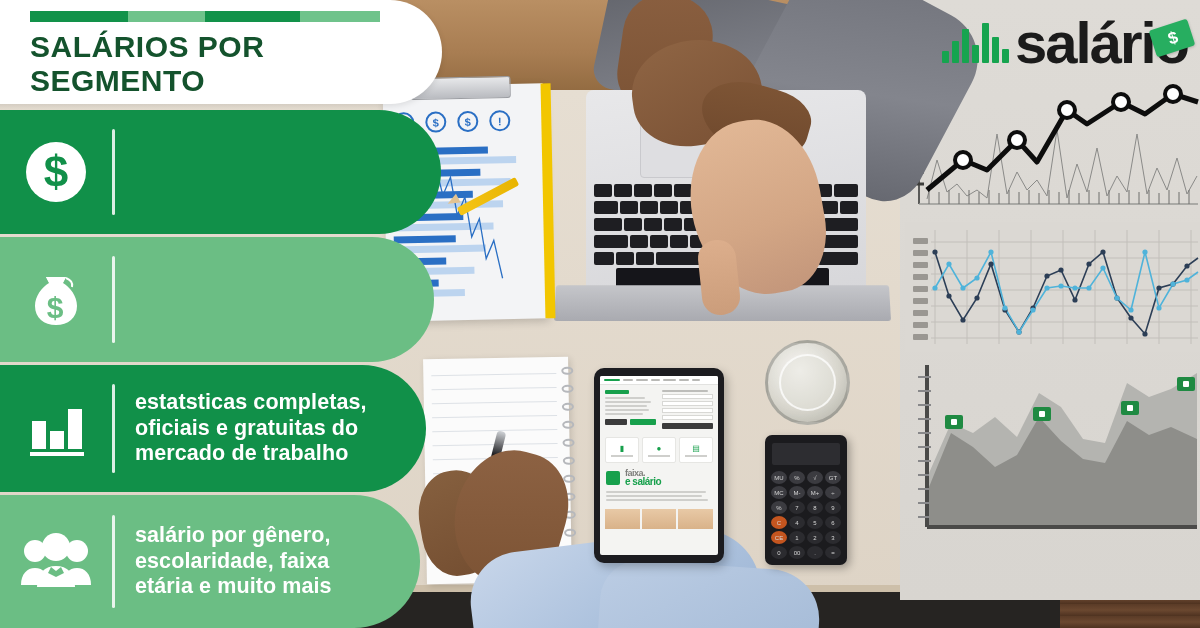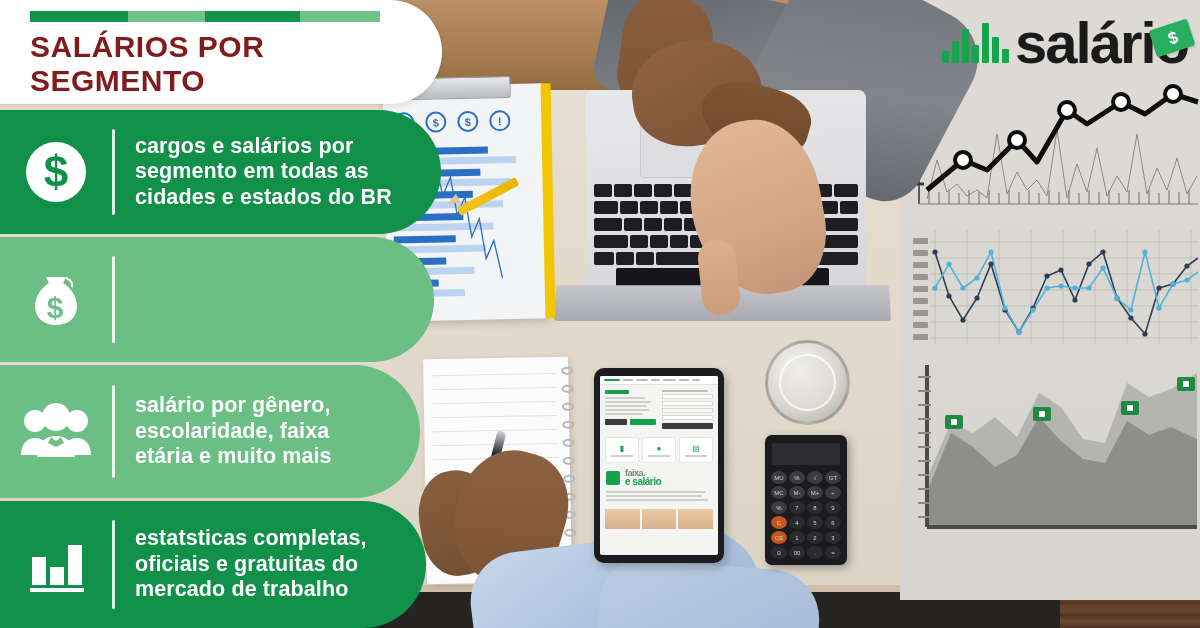--- a/index.html
+++ b/index.html
@@ -163,21 +163,21 @@
     position:absolute; left:-40px; top:0; width:482px; height:104px;
     background:#ffffff; border-radius:0 80px 80px 0;
     display:flex; flex-direction:column; justify-content:flex-start;
     box-shadow:0 2px 6px rgba(0,0,0,.10); z-index:10;
   }
   .hdr-stripe { position:absolute; left:70px; top:11px; width:350px; height:11px;
                 display:flex; }
   .hdr-stripe span { height:100%; }
   .hdr-title {
     position:absolute; left:70px; top:30px;
-    font-size:30px; font-weight:700; letter-spacing:.5px; color:#7f1d1d;
+    font-size:30px; font-weight:700; letter-spacing:.5px; color:#14532d;
     font-family:"Liberation Sans", sans-serif;
   }
 
   .cards { position:absolute; left:0; top:110px; z-index:10; }
   .card {
     position:relative; display:flex; align-items:center;
     margin-bottom:3px; color:#fff;
   }
   .card.dark  { background:#119049; }
   .card.light { background:#6bbe84; }
@@ -631,37 +631,51 @@
 
   <div class="card dark" style="width:441px;height:124px;border-radius:0 62px 62px 0;">
     <div class="card-inner">
       <div class="card-icon">
         <svg width="64" height="64" viewBox="0 0 64 64">
           <circle cx="32" cy="32" r="30" fill="#ffffff"></circle>
           <text x="32" y="47" text-anchor="middle" font-size="44" font-weight="700" fill="#119049" font-family="Liberation Sans, sans-serif">$</text>
         </svg>
       </div>
       <div class="card-div"></div>
-      <div class="card-text">cargos e salários por
-segmento em todas as
-cidades e estados do BR</div>
     </div>
   </div>
 
   <div class="card light" style="width:434px;height:125px;border-radius:0 62px 62px 0;">
     <div class="card-inner">
       <div class="card-icon">
         <svg width="64" height="64" viewBox="0 0 64 64">
           <path d="M22 9 h20 l-3 6 c7 4 14 13 14 23 0 12-9 19-21 19 S11 50 11 38 c0-10 7-19 14-23 z" fill="#ffffff"></path>
           <path d="M22 9 h20 l-4 7 H26 z" fill="#ffffff"></path>
           <path d="M42 10 c5 2 7 5 6 9" stroke="#ffffff" stroke-width="2" fill="none"></path>
           <text x="31" y="50" text-anchor="middle" font-size="30" font-weight="700" fill="#6bbe84" font-family="Liberation Sans, sans-serif">$</text>
         </svg>
       </div>
       <div class="card-div"></div>
+    </div>
+  </div>
+
+  <div class="card dark" style="width:426px;height:127px;border-radius:0 64px 64px 0;">
+    <div class="card-inner">
+      <div class="card-icon">
+        <svg width="64" height="64" viewBox="0 0 64 64">
+          <rect x="8" y="24" width="14" height="28" fill="#ffffff"></rect>
+          <rect x="26" y="34" width="14" height="18" fill="#ffffff"></rect>
+          <rect x="44" y="12" width="14" height="40" fill="#ffffff"></rect>
+          <rect x="6" y="55" width="54" height="4" fill="#ffffff"></rect>
+        </svg>
+      </div>
+      <div class="card-div"></div>
+      <div class="card-text">estatsticas completas,
+oficiais e gratuitas do
+mercado de trabalho</div>
     </div>
   </div>
 
   <div class="card light" style="width:420px;height:133px;border-radius:0 66px 66px 0;">
     <div class="card-inner">
       <div class="card-icon">
         <svg width="70" height="58" viewBox="0 0 70 58">
           <circle cx="14" cy="18" r="11" fill="#ffffff"></circle>
           <path d="M0 52 c0-11 6-17 14-17 s14 6 14 17 z" fill="#ffffff"></path>
           <circle cx="56" cy="18" r="11" fill="#ffffff"></circle>
@@ -671,37 +685,20 @@
           <path d="M30 34 l5 4 5-4 3 6 -8 4 -8-4 z" fill="#6bbe84"></path>
         </svg>
       </div>
       <div class="card-div"></div>
       <div class="card-text">salário por gênero,
 escolaridade, faixa
 etária e muito mais</div>
     </div>
   </div>
 
-  <div class="card dark" style="width:426px;height:127px;border-radius:0 64px 64px 0;">
-    <div class="card-inner">
-      <div class="card-icon">
-        <svg width="64" height="64" viewBox="0 0 64 64">
-          <rect x="8" y="24" width="14" height="28" fill="#ffffff"></rect>
-          <rect x="26" y="34" width="14" height="18" fill="#ffffff"></rect>
-          <rect x="44" y="12" width="14" height="40" fill="#ffffff"></rect>
-          <rect x="6" y="55" width="54" height="4" fill="#ffffff"></rect>
-        </svg>
-      </div>
-      <div class="card-div"></div>
-      <div class="card-text">estatsticas completas,
-oficiais e gratuitas do
-mercado de trabalho</div>
-    </div>
-  </div>
-
 </div>
 
 <div class="logo">
   <div class="logo-bars">
     <i style="height:12px;"></i>
       <i style="height:22px;"></i>
       <i style="height:34px;"></i>
     <i style="height:18px;"></i>
       <i style="height:40px;"></i>
       <i style="height:26px;"></i>

